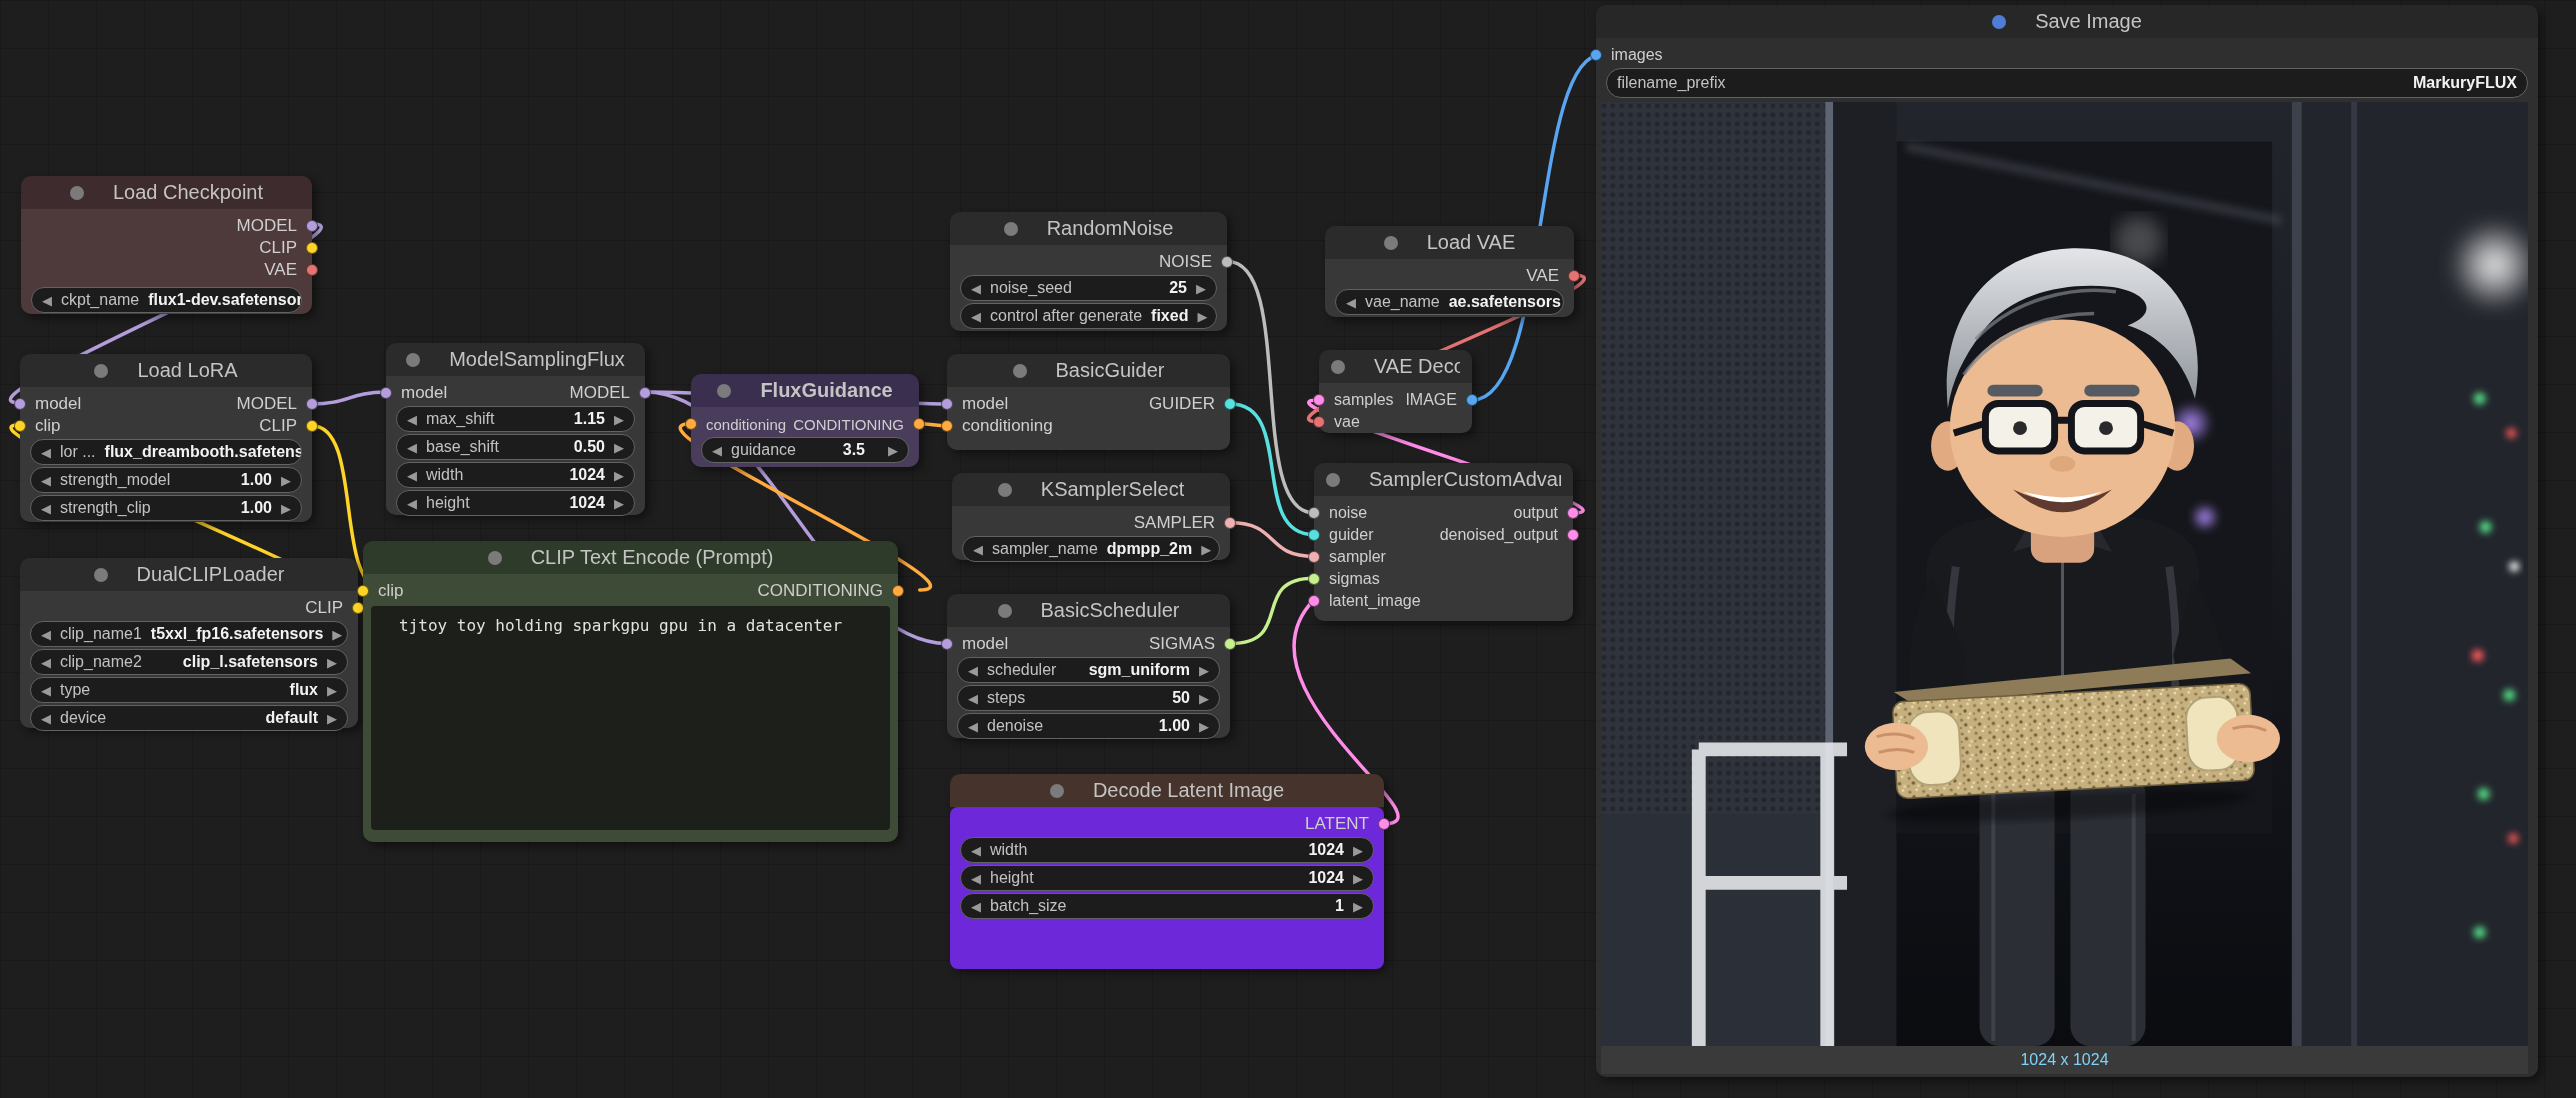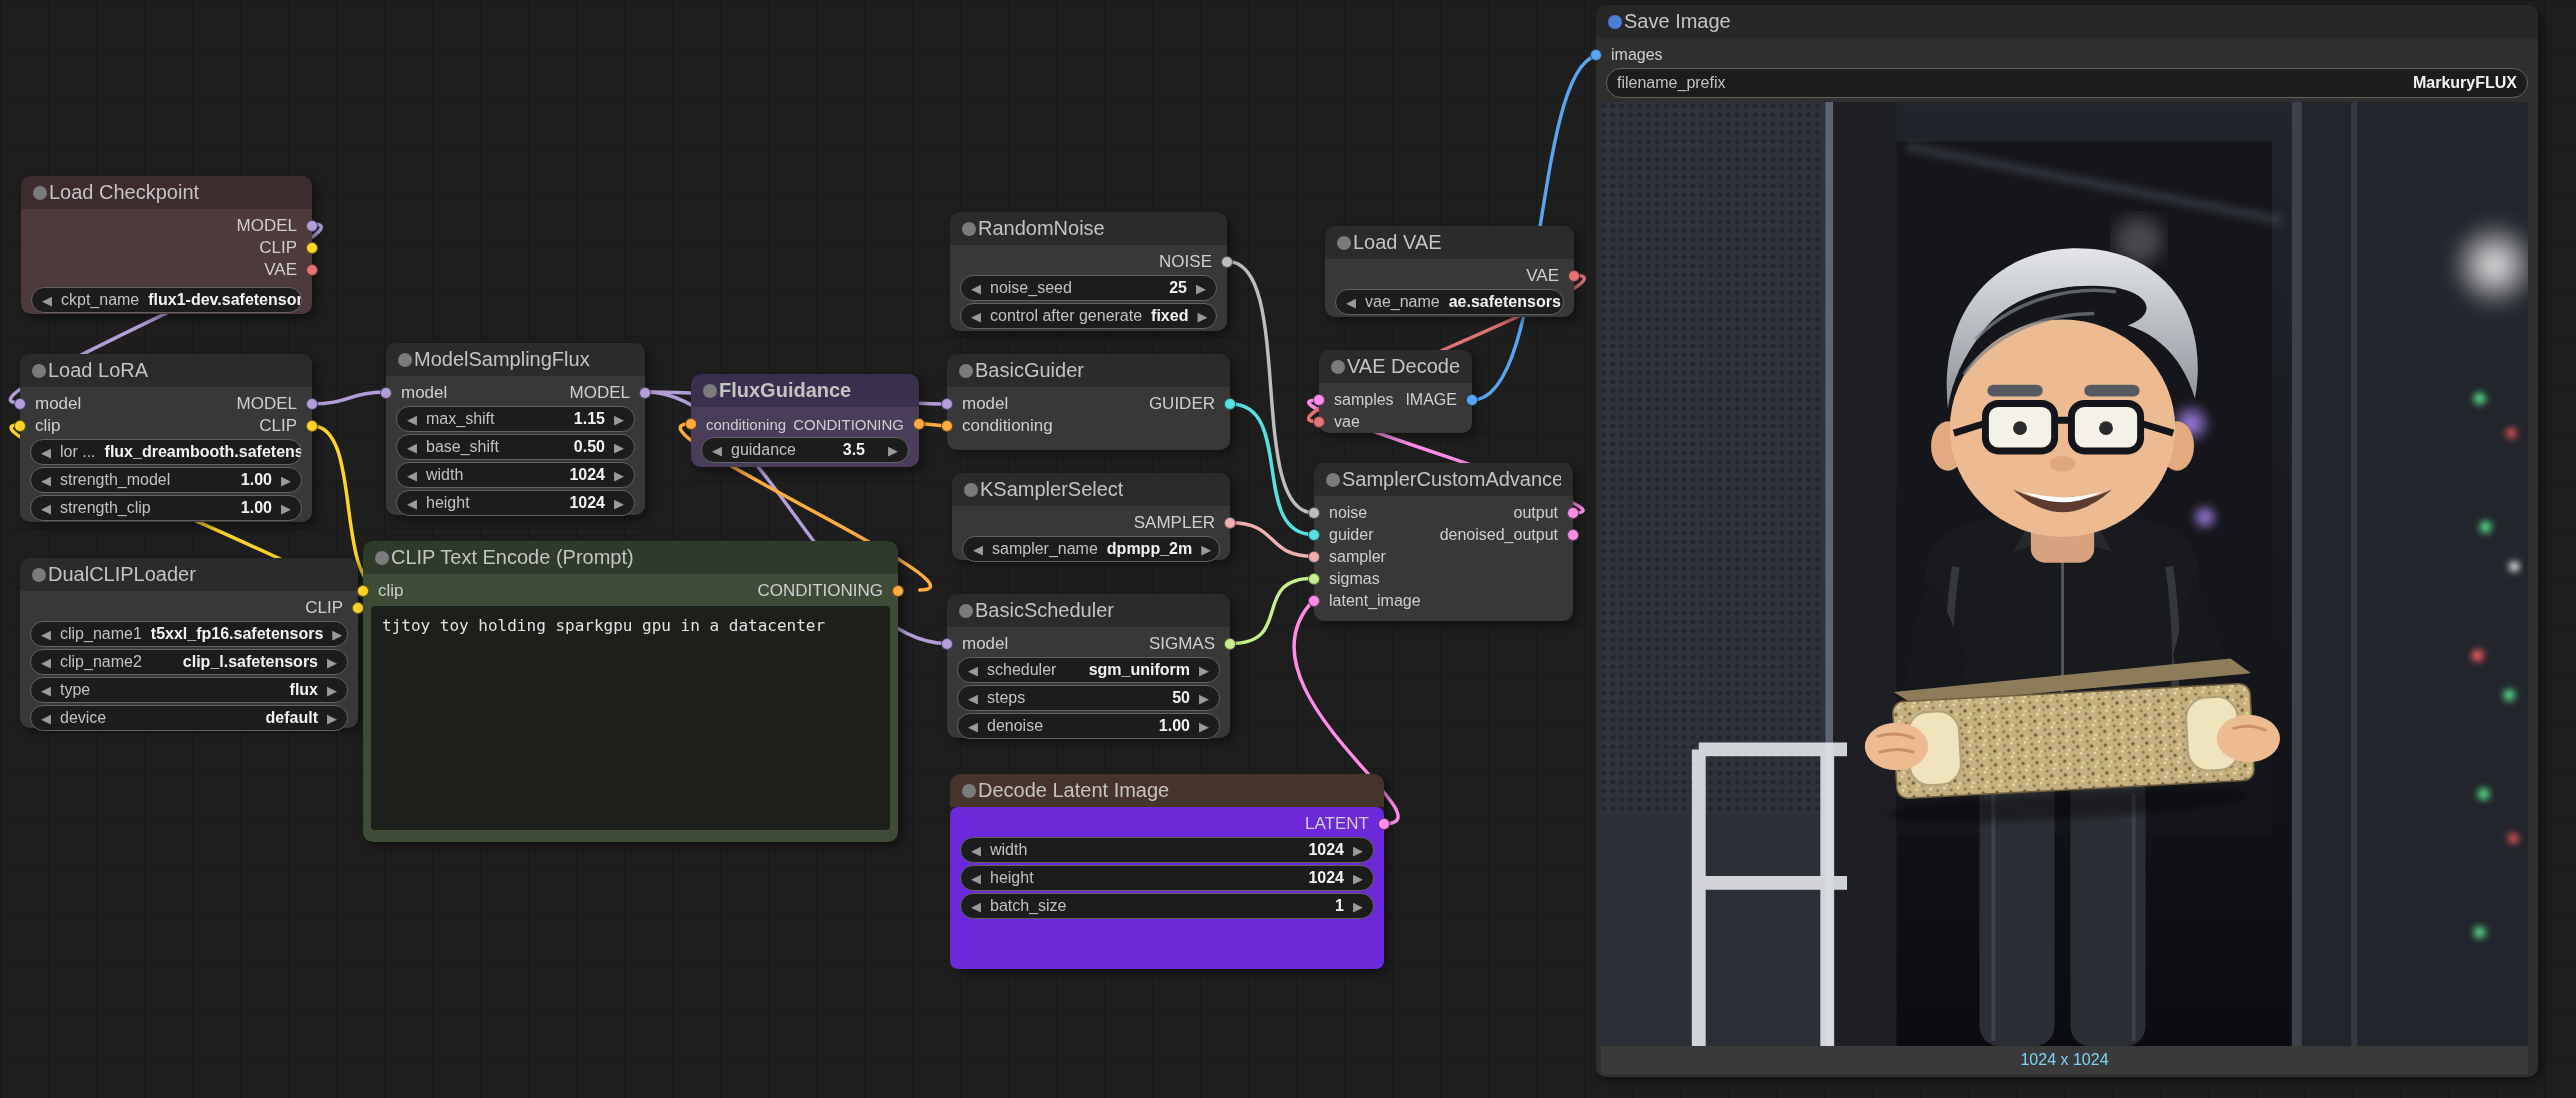--- a/index.html
+++ b/index.html
@@ -12,21 +12,21 @@
     background-size:48px 48px;
     font-family:"Liberation Sans", sans-serif;
     position:relative;
   }
   #wires { position:absolute; left:0; top:0; z-index:0; }
   #wires path { fill:none; stroke-width:3.5px; stroke-linecap:round; }
 
   .node { position:absolute; z-index:1; border-radius:10px;
           box-shadow:4px 4px 10px rgba(0,0,0,.45); }
   .node-header { height:33px; border-radius:10px 10px 0 0; display:flex;
-                 align-items:center; padding:0 12px; gap:2px; }
+                 align-items:center; padding:0 12px; gap:29px;justify-content:center; }
   .collapse-dot { width:14px; height:14px; border-radius:50%; background:#7b7b7b; flex:0 0 auto; }
   .node-title { font-size:20px; color:#c4c4c4; white-space:nowrap; overflow:hidden; }
   .node-body { padding-top:6px; padding-bottom:6px; border-radius:0 0 10px 10px; height:calc(100% - 33px); position:relative; }
 
   
   .n-default .node-header { background:#2b2b2b; } .n-default .node-body { background:#383838; }
   .n-maroon  .node-header { background:#3d2b2d; } .n-maroon  .node-body { background:#4e393b; }
   .n-purple  .node-header { background:#3a2f4e;font-weight:bold; } .n-purple  .node-body { background:#4a3d5c; }
   .n-green   .node-header { background:#2f3b2a; } .n-green   .node-body { background:#3e4b37; }
   .n-brown   .node-header { background:#46332b; } .n-brown   .node-body { background:#6d28d9;border-radius:8px; }
@@ -42,21 +42,21 @@
   .dot.out { right:-6px; }
 
   .pill { height:26px; margin:2px 10px; padding:0 10px; display:flex; align-items:center;
           gap:9px; background:#1c1c1c; border:1.5px solid #626262; border-radius:14px;
           font-size:16px; color:#c2c2c2; overflow:hidden; white-space:nowrap; }
   .arrow { color:#9a9a9a; font-size:13px; flex:0 0 auto; }
   .p-value { margin-left:auto; color:#f2f2f2; font-weight:bold; }
   .pill--center .p-value { margin-left:auto; margin-right:auto; }
 
   .prompt-box { margin:4px 8px; height:224px; background:#1d1f1b; border-radius:4px;
-                padding:9px 11px; font-family:"DejaVu Sans Mono", monospace;
+                padding:9px 28px; font-family:"DejaVu Sans Mono", monospace;
                 font-size:16px; color:#e2e2e2; line-height:1.35; }
 
   .preview-wrap { margin:4px 10px 0 5px; height:944px; overflow:hidden; background:#14151a; }
   .preview-wrap svg { display:block; width:100%; height:100%; }
   .caption-bar { height:28px; margin:0 10px 0 5px; background:#3a3a3a; display:flex;
                  align-items:center; justify-content:center; font-size:16px; color:#7dd3fc; }
 </style>
 </head>
 <body>
 

